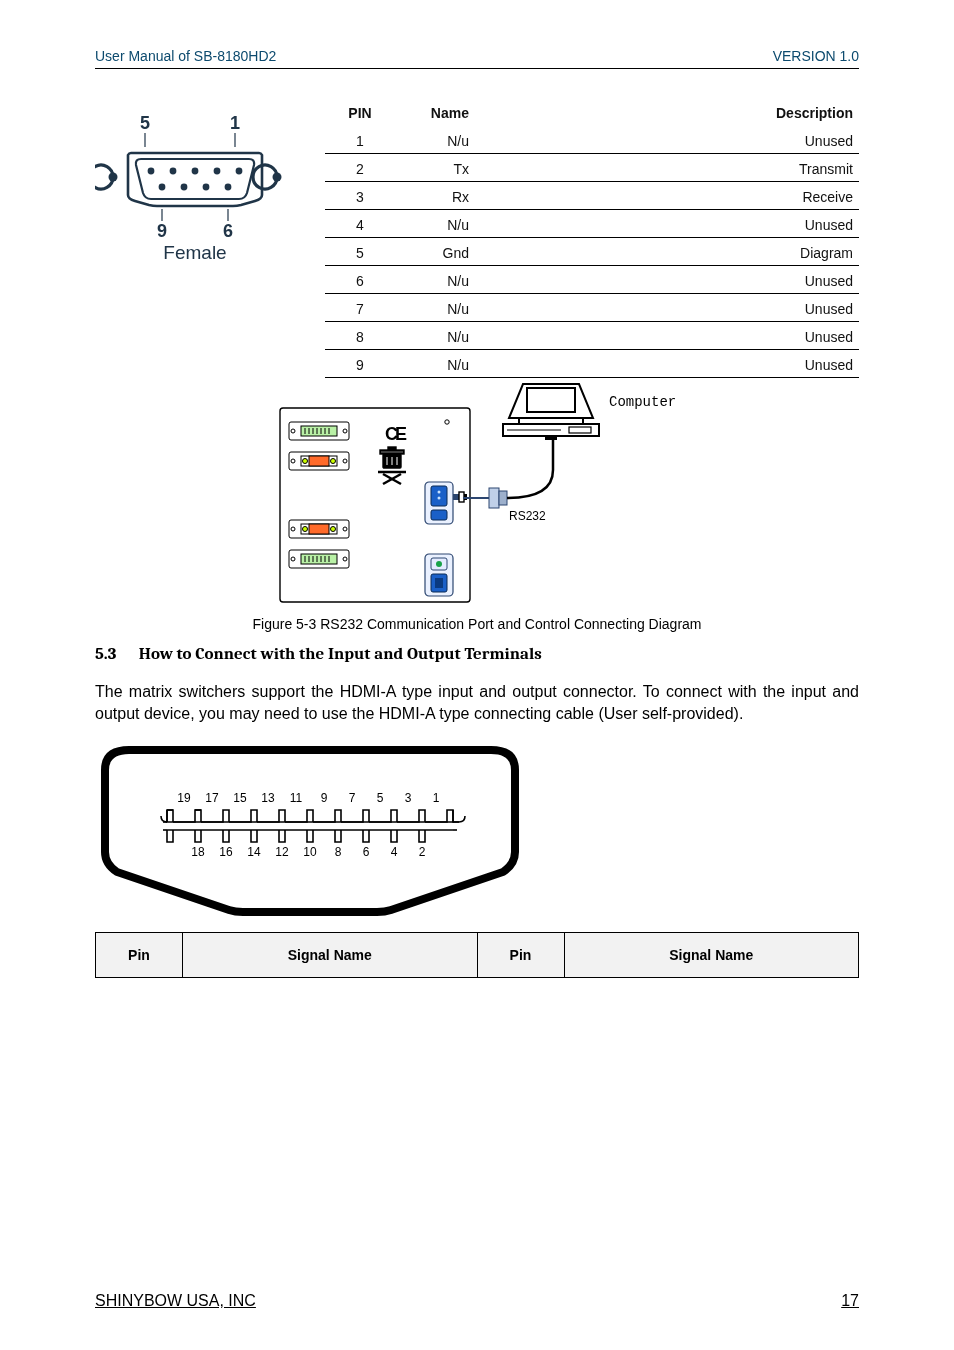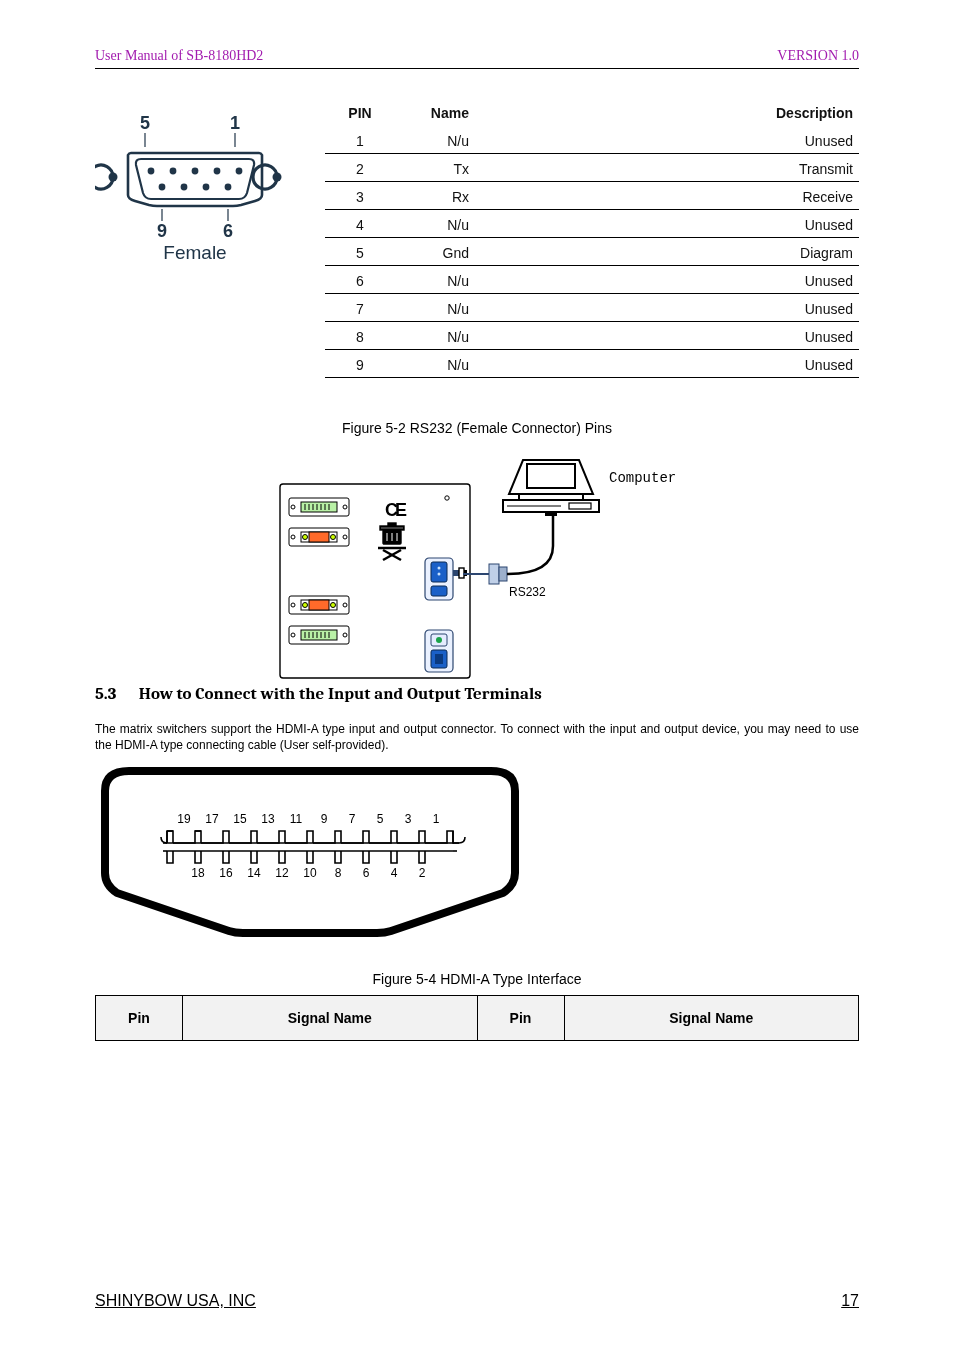--- a/index.html
+++ b/index.html
@@ -14,22 +14,22 @@
     width: 954px;
     height: 1350px;
     position: relative;
     box-sizing: border-box;
     padding: 48px 95px 0 95px;
   }
   .header {
     display: flex;
     justify-content: space-between;
     font-size: 14px;
-    font-family: Liberation Serif, serif;
-    color: #a21caf;
+    font-family: Liberation Sans, sans-serif;
+    color: #0c4a6e;
     padding-bottom: 4px;
   }
   .hr-top {
     border: none;
     border-top: 1px solid #000;
     margin: 0 0 34px 0;
   }
   .row1 {
     display: flex;
     gap: 30px;
@@ -91,23 +91,23 @@
     margin: 0 auto;
   }
   .section-heading {
     font-weight: bold;
     font-size: 17px;
     margin-bottom: 18px;
   }
   .section-heading .num { display: inline-block; width: 40px; }
   .body-p {
     font-family: Arial, sans-serif;
-    font-size: 12px;
+    font-size: 16px;
     line-height: 1.35;
-    margin: 0 0 8px 0;
+    margin: 0 0 16px 0;
     text-align: justify;
   }
   .hdmi-wrap { text-align: left; margin: 4px auto 6px auto; }
   .bottom-table {
     width: 100%;
     border-collapse: collapse;
     font-family: Arial, sans-serif;
     font-size: 14px;
     margin-top: 8px;
   }
@@ -228,21 +228,20 @@
           <tr>
               <td class="c1">9</td>
               <td class="c2">N/u</td>
               <td class="c3">Unused</td>
             </tr>
         </tbody>
       </table>
     </div>
   </div>
 
-  <div class="caption-line">Figure 5-2 RS232 (Female Connector) Pins</div>
 
   <div style="text-align:center">
     <svg class="rs232-diagram" width="400" height="230" viewBox="0 0 400 230">
       <rect x="3" y="30" width="190" height="194" rx="3" fill="none" stroke="#000" stroke-width="1.4"></rect>
       <circle cx="170" cy="44" r="2.2" stroke="#000" fill="none"></circle>
       <circle cx="170" cy="210" r="2.2" stroke="#000" fill="none"></circle>
 
       <g stroke="#000" stroke-width="1" fill="none">
         <rect x="12" y="44" width="60" height="18" rx="2" fill="#fff"></rect>
         <circle cx="16" cy="53" r="2"></circle>
@@ -334,20 +333,21 @@
         <rect x="6" y="40" width="64" height="6" fill="#fff" stroke="#000" stroke-width="2"></rect>
         <rect x="-10" y="46" width="96" height="12" fill="none" stroke="#000" stroke-width="2"></rect>
         <rect x="56" y="49" width="22" height="6" fill="none" stroke="#000" stroke-width="1.2"></rect>
         <line x1="-6" y1="52" x2="48" y2="52" stroke="#000"></line>
         <rect x="32" y="58" width="12" height="4" fill="#000"></rect>
       </g>
       <text x="332" y="28" font-family="'Courier New', monospace" font-size="14" fill="#000">Computer</text>
     </svg>
   </div>
 
+  <div class="caption-line2">Figure 5-3 RS232 Communication Port and Control Connecting Diagram</div>
 
   <div class="section-heading">
     <span class="num">5.3</span>
     <span>How to Connect with the Input and Output Terminals</span>
   </div>
 
   <p class="body-p">The matrix switchers support the HDMI-A type input and output connector. To connect with the input and output device, you may need to use the HDMI-A type connecting cable (User self-provided).</p>
 
   <div class="hdmi-wrap">
     <svg width="430" height="180" viewBox="0 0 430 180">
@@ -411,21 +411,20 @@
           <text x="187" y="116">12</text>
           <text x="215" y="116">10</text>
         <text x="243" y="116">8</text>
           <text x="271" y="116">6</text>
           <text x="299" y="116">4</text>
           <text x="327" y="116">2</text>
       </g>
     </svg>
   </div>
 
-  <div class="caption-smaller">Figure 5-4 HDMI-A Type Interface</div>
 
   <table class="bottom-table">
     <tbody>
         <tr>
       <th class="bc1">Pin</th>
       <th class="bc2">Signal Name</th>
       <th class="bc3">Pin</th>
       <th class="bc4">Signal Name</th>
     </tr>
   </tbody>

